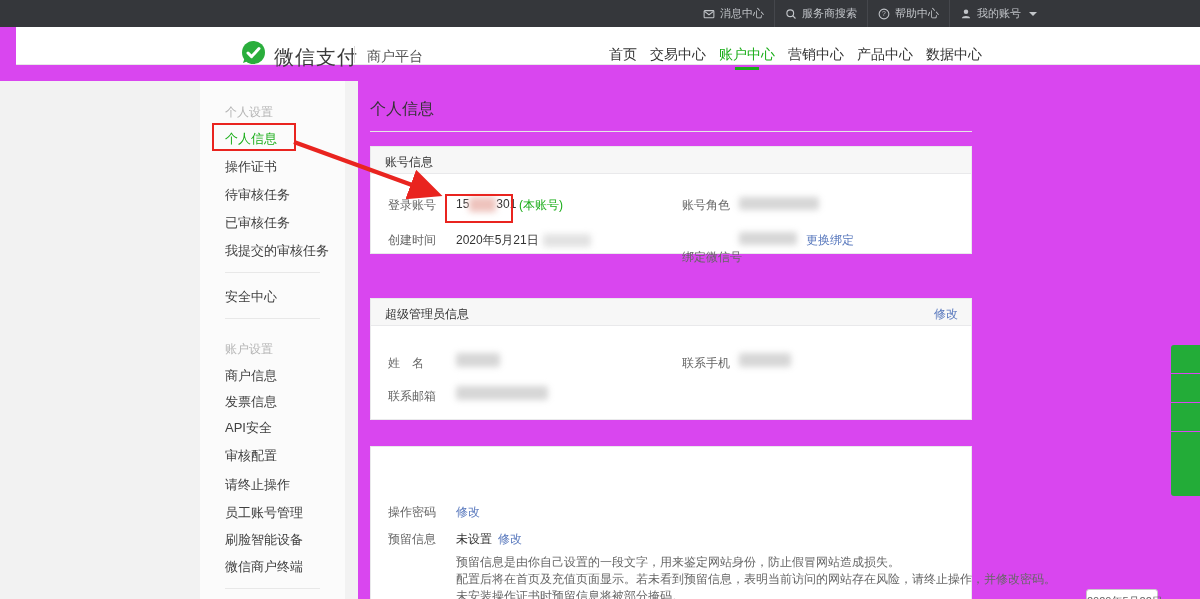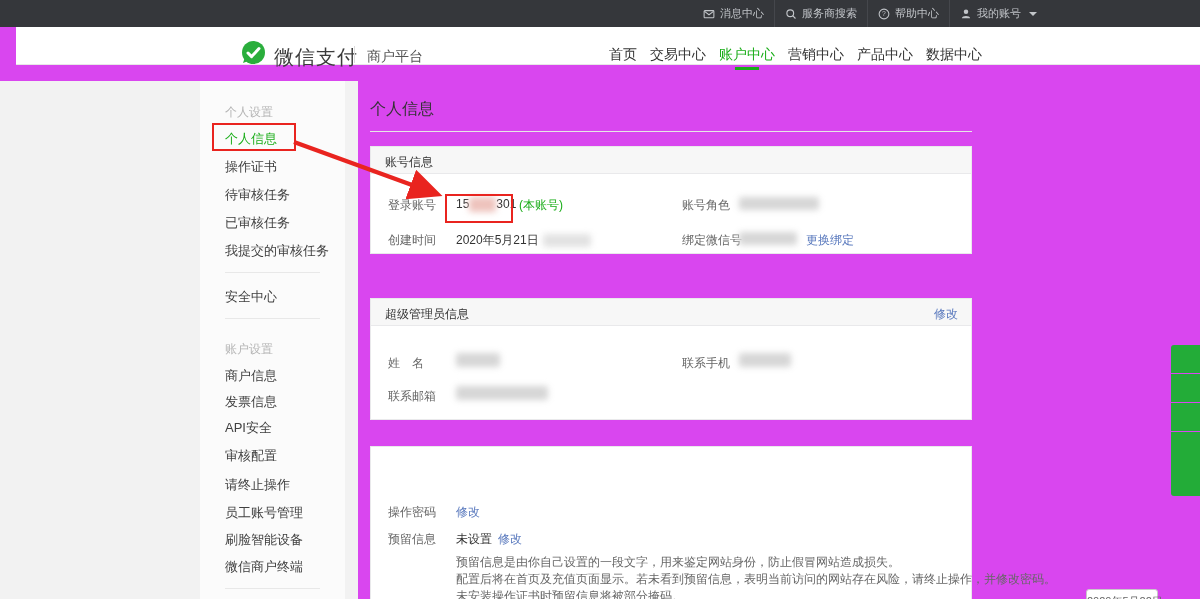--- a/index.html
+++ b/index.html
@@ -160,21 +160,21 @@
     <div class="card-h">
       <span class="card-h-title">账号信息</span>
     </div>
     <span class="lbl" style="left:17px;top:50px">登录账号</span>
     <span class="val" style="left:85px;top:50px"><span>15</span><span class="blur pink" style="width:27px;height:15px"></span><span>301</span></span>
     <span class="green-tag" style="left:148px;top:50px">(本账号)</span>
     <span class="lbl" style="left:311px;top:50px">账号角色</span>
     <span class="blur gray abs" style="left:368px;top:50px;width:80px;height:13px"></span>
     <span class="lbl" style="left:17px;top:85px">创建时间</span>
     <span class="val" style="left:85px;top:85px"><span>2020年5月21日</span><span class="blur lgray" style="width:48px;height:13px;margin-left:4px"></span></span>
-    <span class="lbl" style="left:311px;top:85px">绑定微信号</span>
+    <span class="lbl" style="left:311px;top:102px">绑定微信号</span>
     <span class="blur gray abs" style="left:368px;top:85px;width:58px;height:13px"></span>
     <span class="link" style="left:435px;top:85px">更换绑定</span>
   </div>
 
   <div class="card" style="top:298px;height:122px">
     <div class="card-h">
       <span class="card-h-title">超级管理员信息</span>
       <span class="card-h-action">修改</span>
     </div>
     <span class="lbl" style="left:17px;top:56px">姓　名</span>

